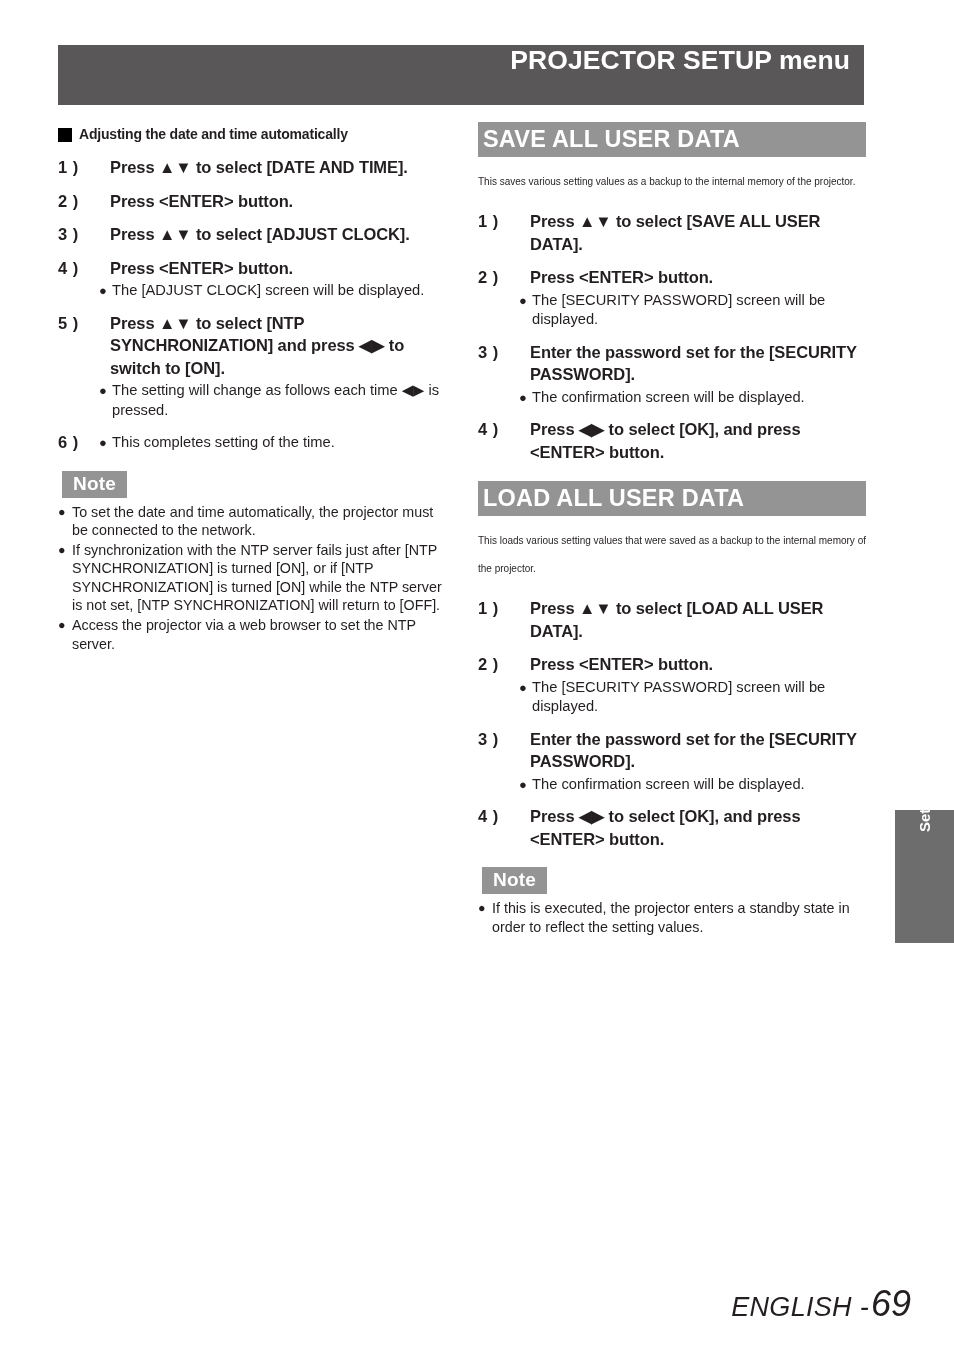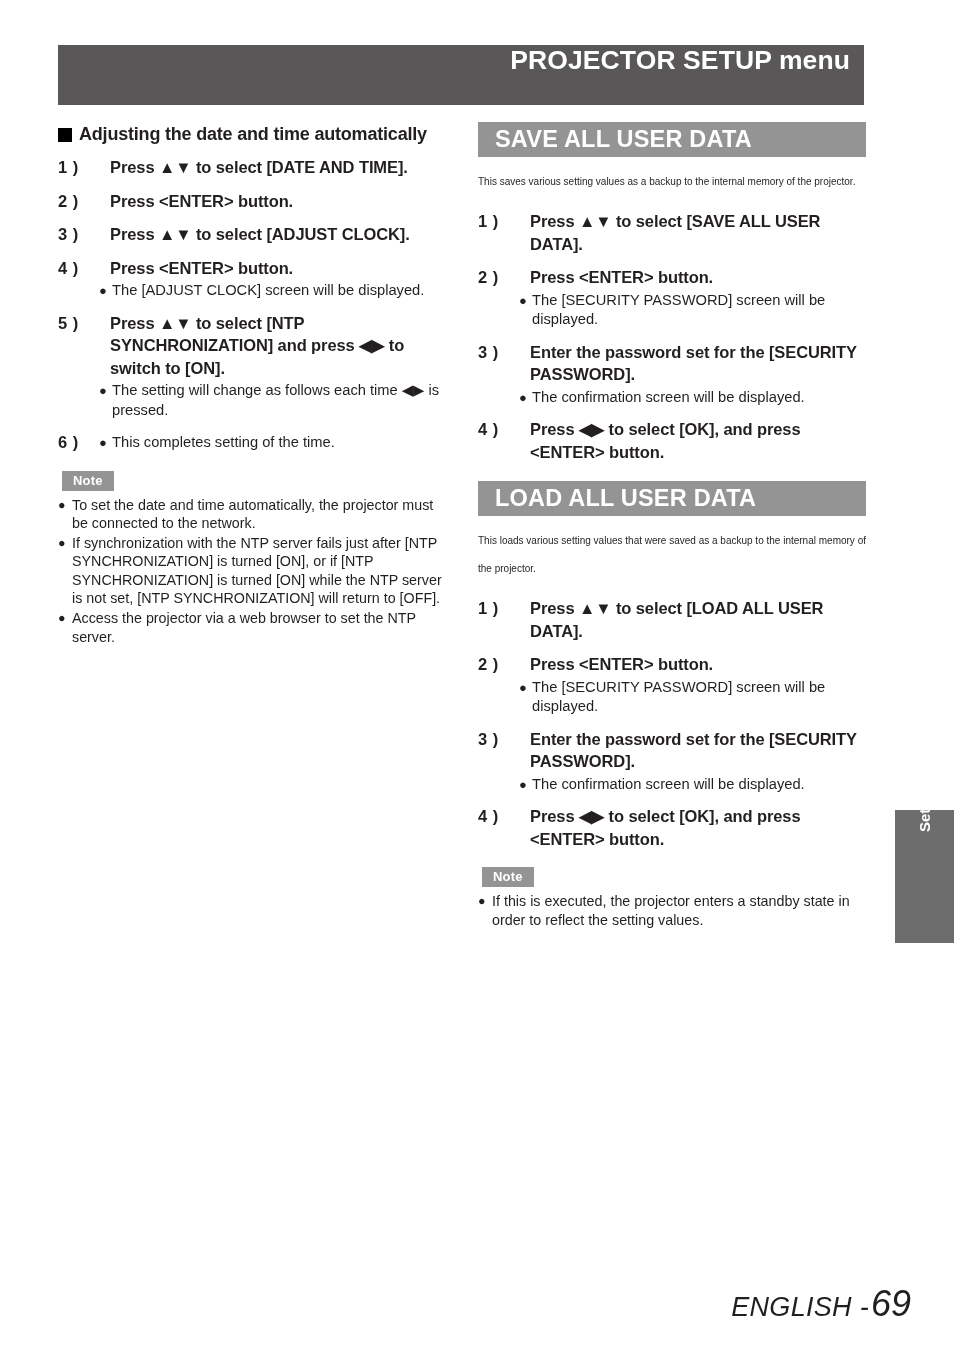--- a/index.html
+++ b/index.html
@@ -50,21 +50,21 @@
     top: 0;
     width: 388px;
   }
   .col-left  { left: 0; }
   .col-right { left: 420px; }
 
   
   .subhead {
     display: flex;
     align-items: flex-start;
-    font-size: 18px;
+    font-size: 14px;
     font-weight: bold;
     line-height: 25px;
     margin: 0 0 9px 0;
     letter-spacing: -0.2px;
   }
   .subhead-square {
     width: 14px;
     height: 14px;
     background: #000000;
     margin-right: 7px;
@@ -72,21 +72,21 @@
     flex: 0 0 auto;
   }
   .subhead-text { flex: 1 1 auto; }
 
   
   .section-bar {
     background: #949495;
     height: 35px;
     display: flex;
     align-items: center;
-    padding-left: 17px;
+    padding-left: 5px;
     box-sizing: border-box;
     margin-bottom: 11px;
   }
   .section-bar-text {
     color: #ffffff;
     font-size: 23.5px;
     font-weight: bold;
     letter-spacing: 0.2px;
   }
 
@@ -164,21 +164,21 @@
     align-items: center;
     justify-content: center;
   }
   .toggle-arrow svg { display: block; }
 
   
   .note-badge {
     display: inline-block;
     background: #949495;
     color: #ffffff;
-    font-size: 13px;
+    font-size: 19px;
     font-weight: bold;
     padding: 2px 11px 3px 11px;
     margin: 6px 0 5px 4px;
     letter-spacing: 0.2px;
   }
   .note-list { margin: 0; padding: 0; list-style: none; }
   .note-item {
     display: flex;
     align-items: flex-start;
     font-size: 14.3px;

